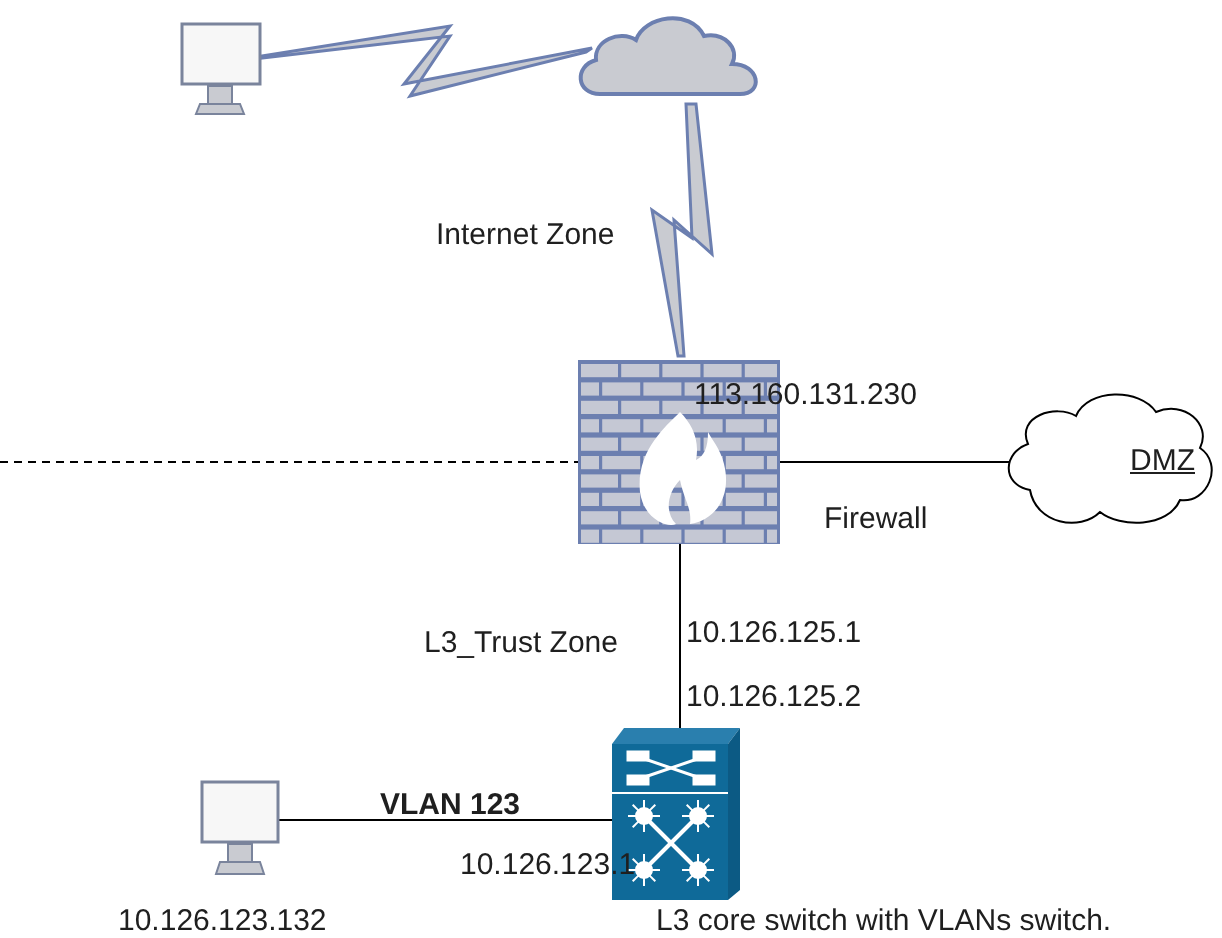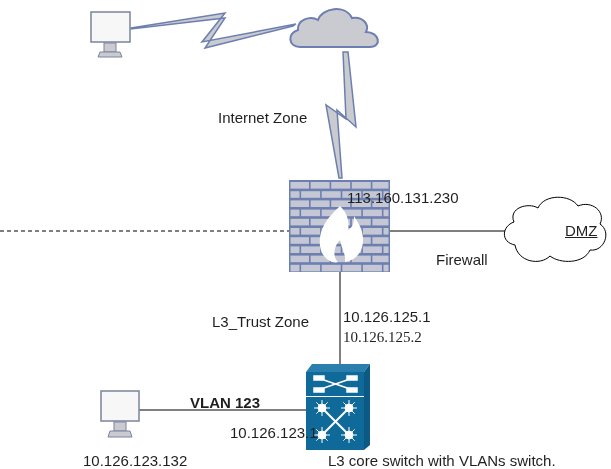--- a/index.html
+++ b/index.html
@@ -159,21 +159,21 @@
 
   <g>
     <rect x="101" y="391" width="38" height="30" fill="#f7f7f7" stroke="#7a849c" stroke-width="1.5"></rect>
     <rect x="114" y="422" width="12" height="9" fill="#c9cbd1" stroke="#7a849c" stroke-width="1"></rect>
     <polygon points="108,437 132,437 130,431 110,431" fill="#c9cbd1" stroke="#7a849c" stroke-width="1"></polygon>
   </g>
 </svg>
 
 <div class="lbl" style="left:218px; top:109px;">Internet Zone</div>
 <div class="lbl" style="left:347px; top:151px;margin-top:38px;">113.160.131.230</div>
-<div class="lbl" style="left:416px; top:251px;padding-left:20px;">Firewall</div>
+<div class="lbl" style="left:392px; top:251px;padding-left:20px;">Firewall</div>
 <div class="lbl" style="left:565px; top:222px;text-decoration:underline;">DMZ</div>
 <div class="lbl" style="left:343px; top:292px;margin-top:16px;">10.126.125.1</div>
 <div class="lbl" style="left:212px; top:313px;">L3_Trust Zone</div>
-<div class="lbl" style="left:343px; top:329px;font-family:Liberation Serif, serif;">10.126.125.2</div>
+<div class="lbl" style="left:343px; top:340px;">10.126.125.2</div>
 <div class="lbl" style="left:190px; top:394px;font-weight:bold;">VLAN 123</div>
 <div class="lbl" style="left:230px; top:424px;">10.126.123.1</div>
-<div class="lbl" style="left:83px; top:452px;">10.126.123.132</div>
+<div class="lbl" style="left:59px; top:452px;">10.126.123.132</div>
 <div class="lbl" style="left:328px; top:452px;">L3 core switch with VLANs switch.</div>
 
 </body></html>

